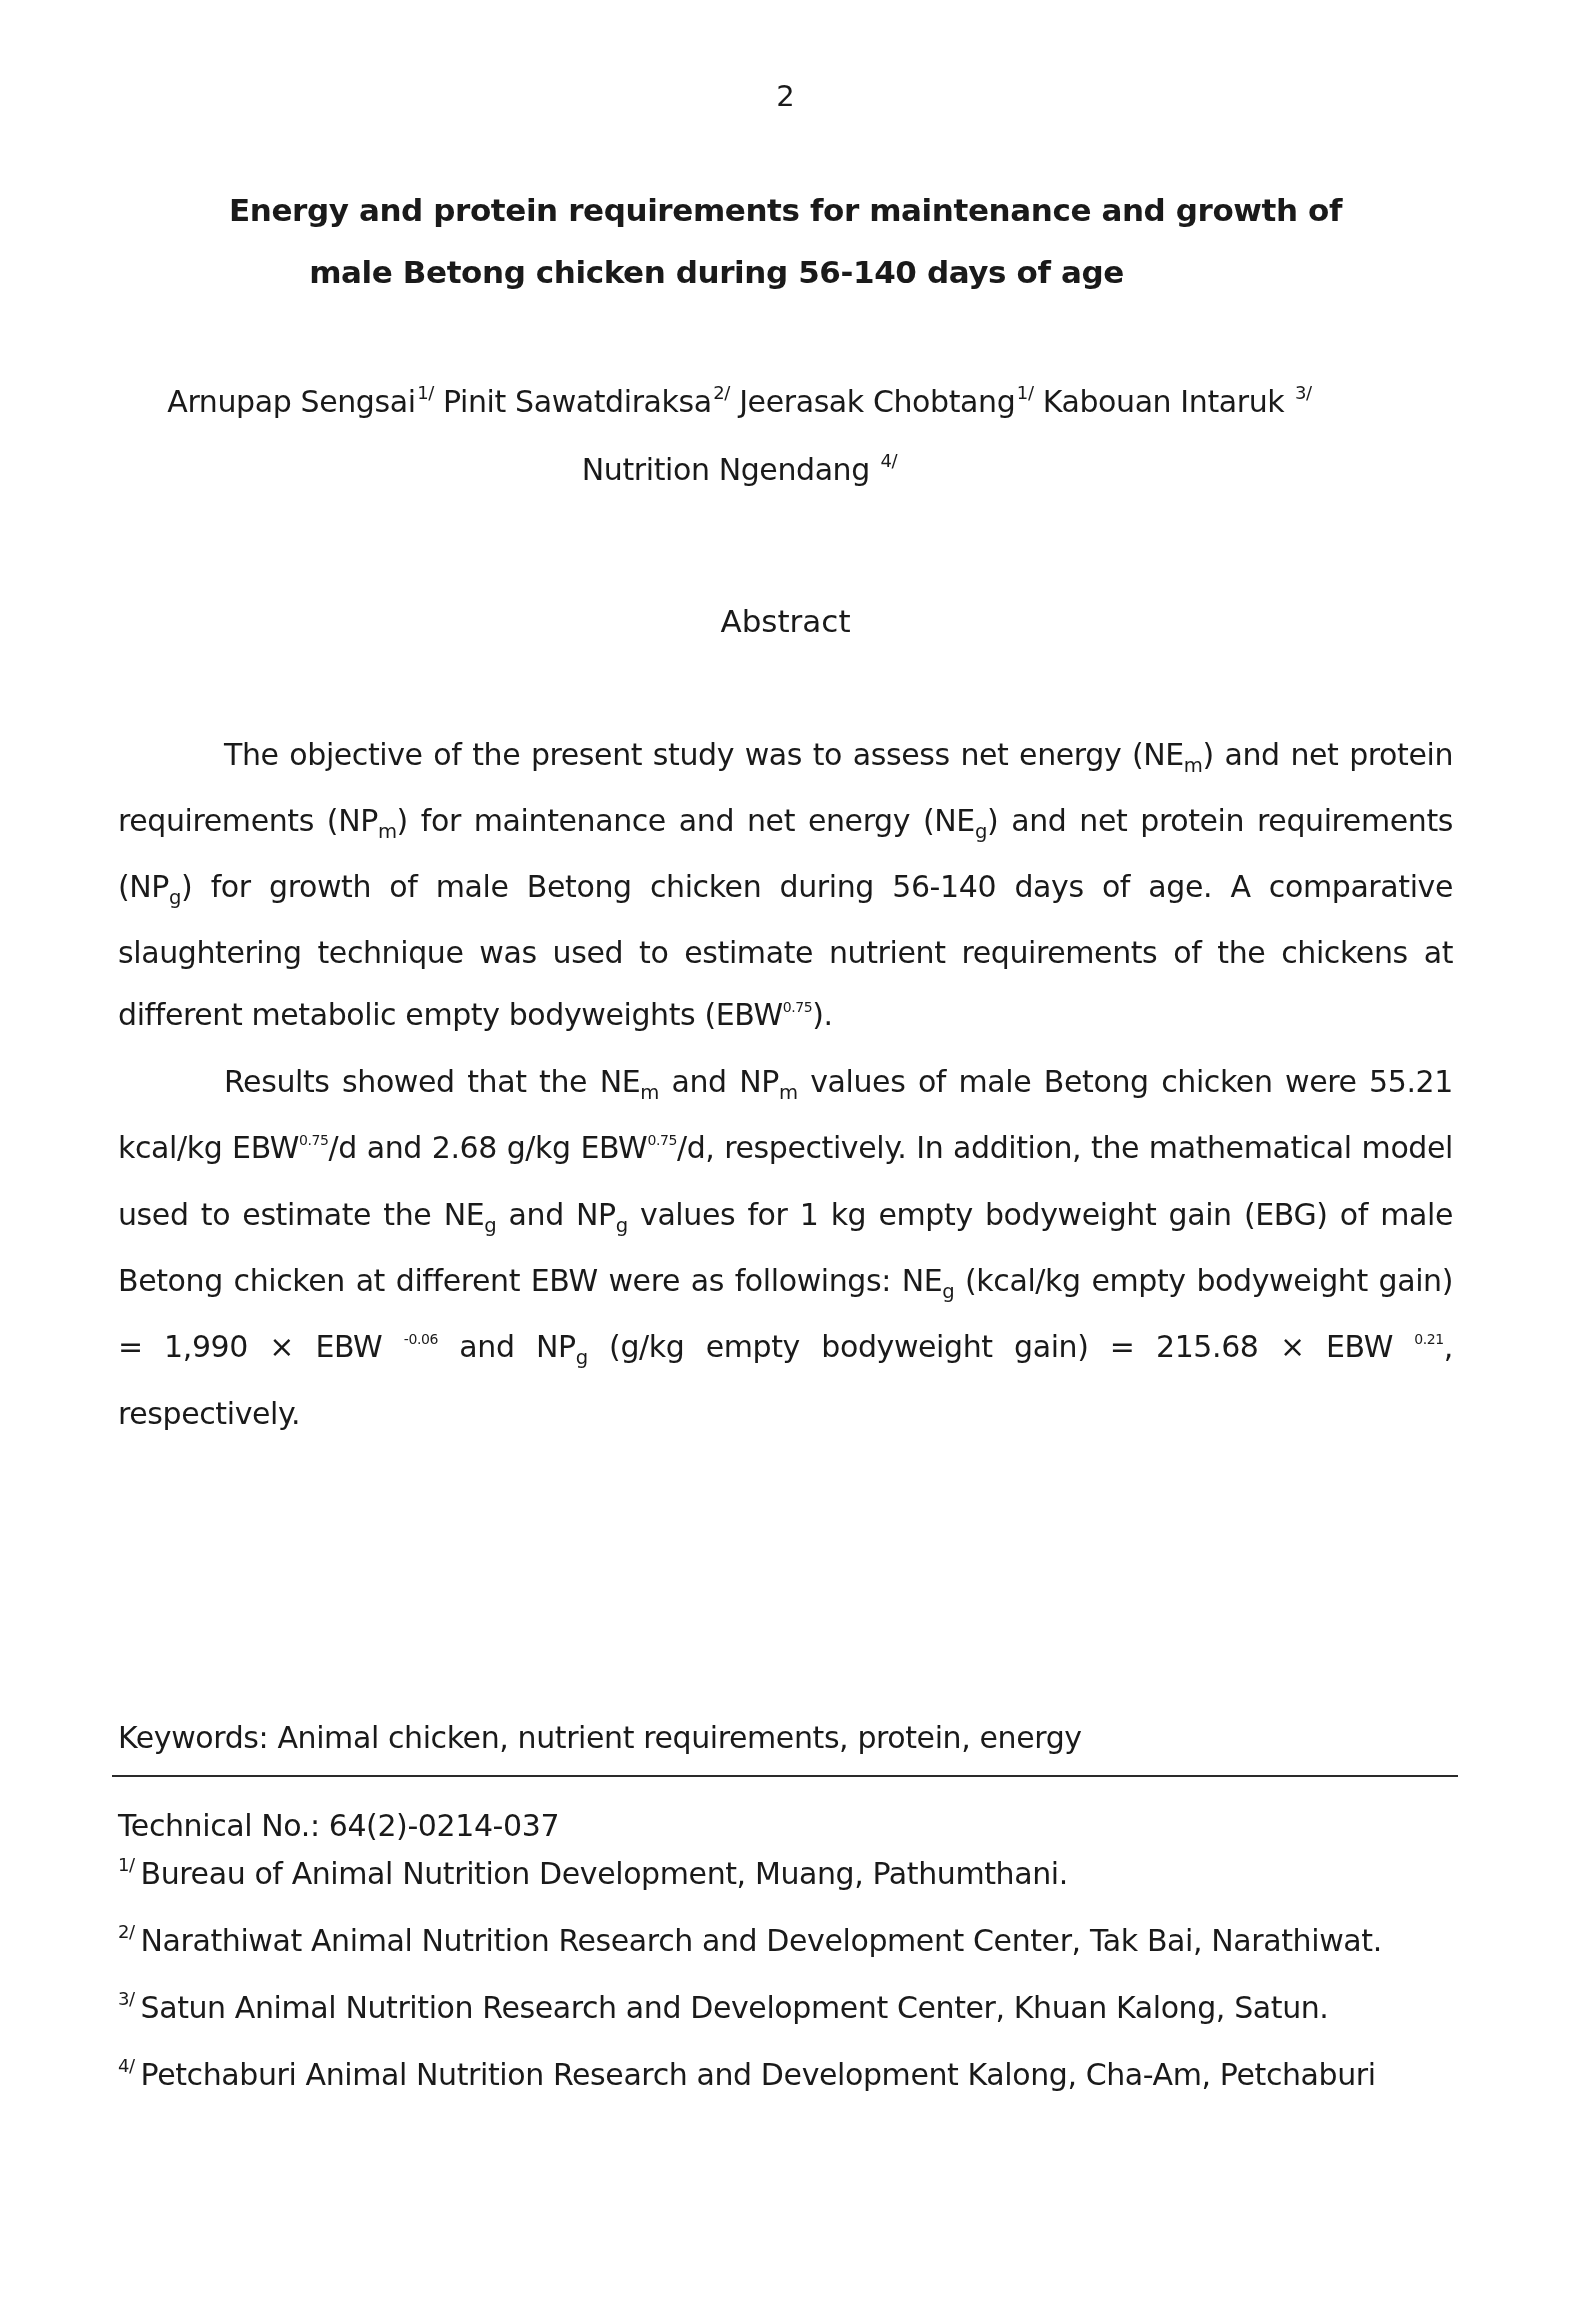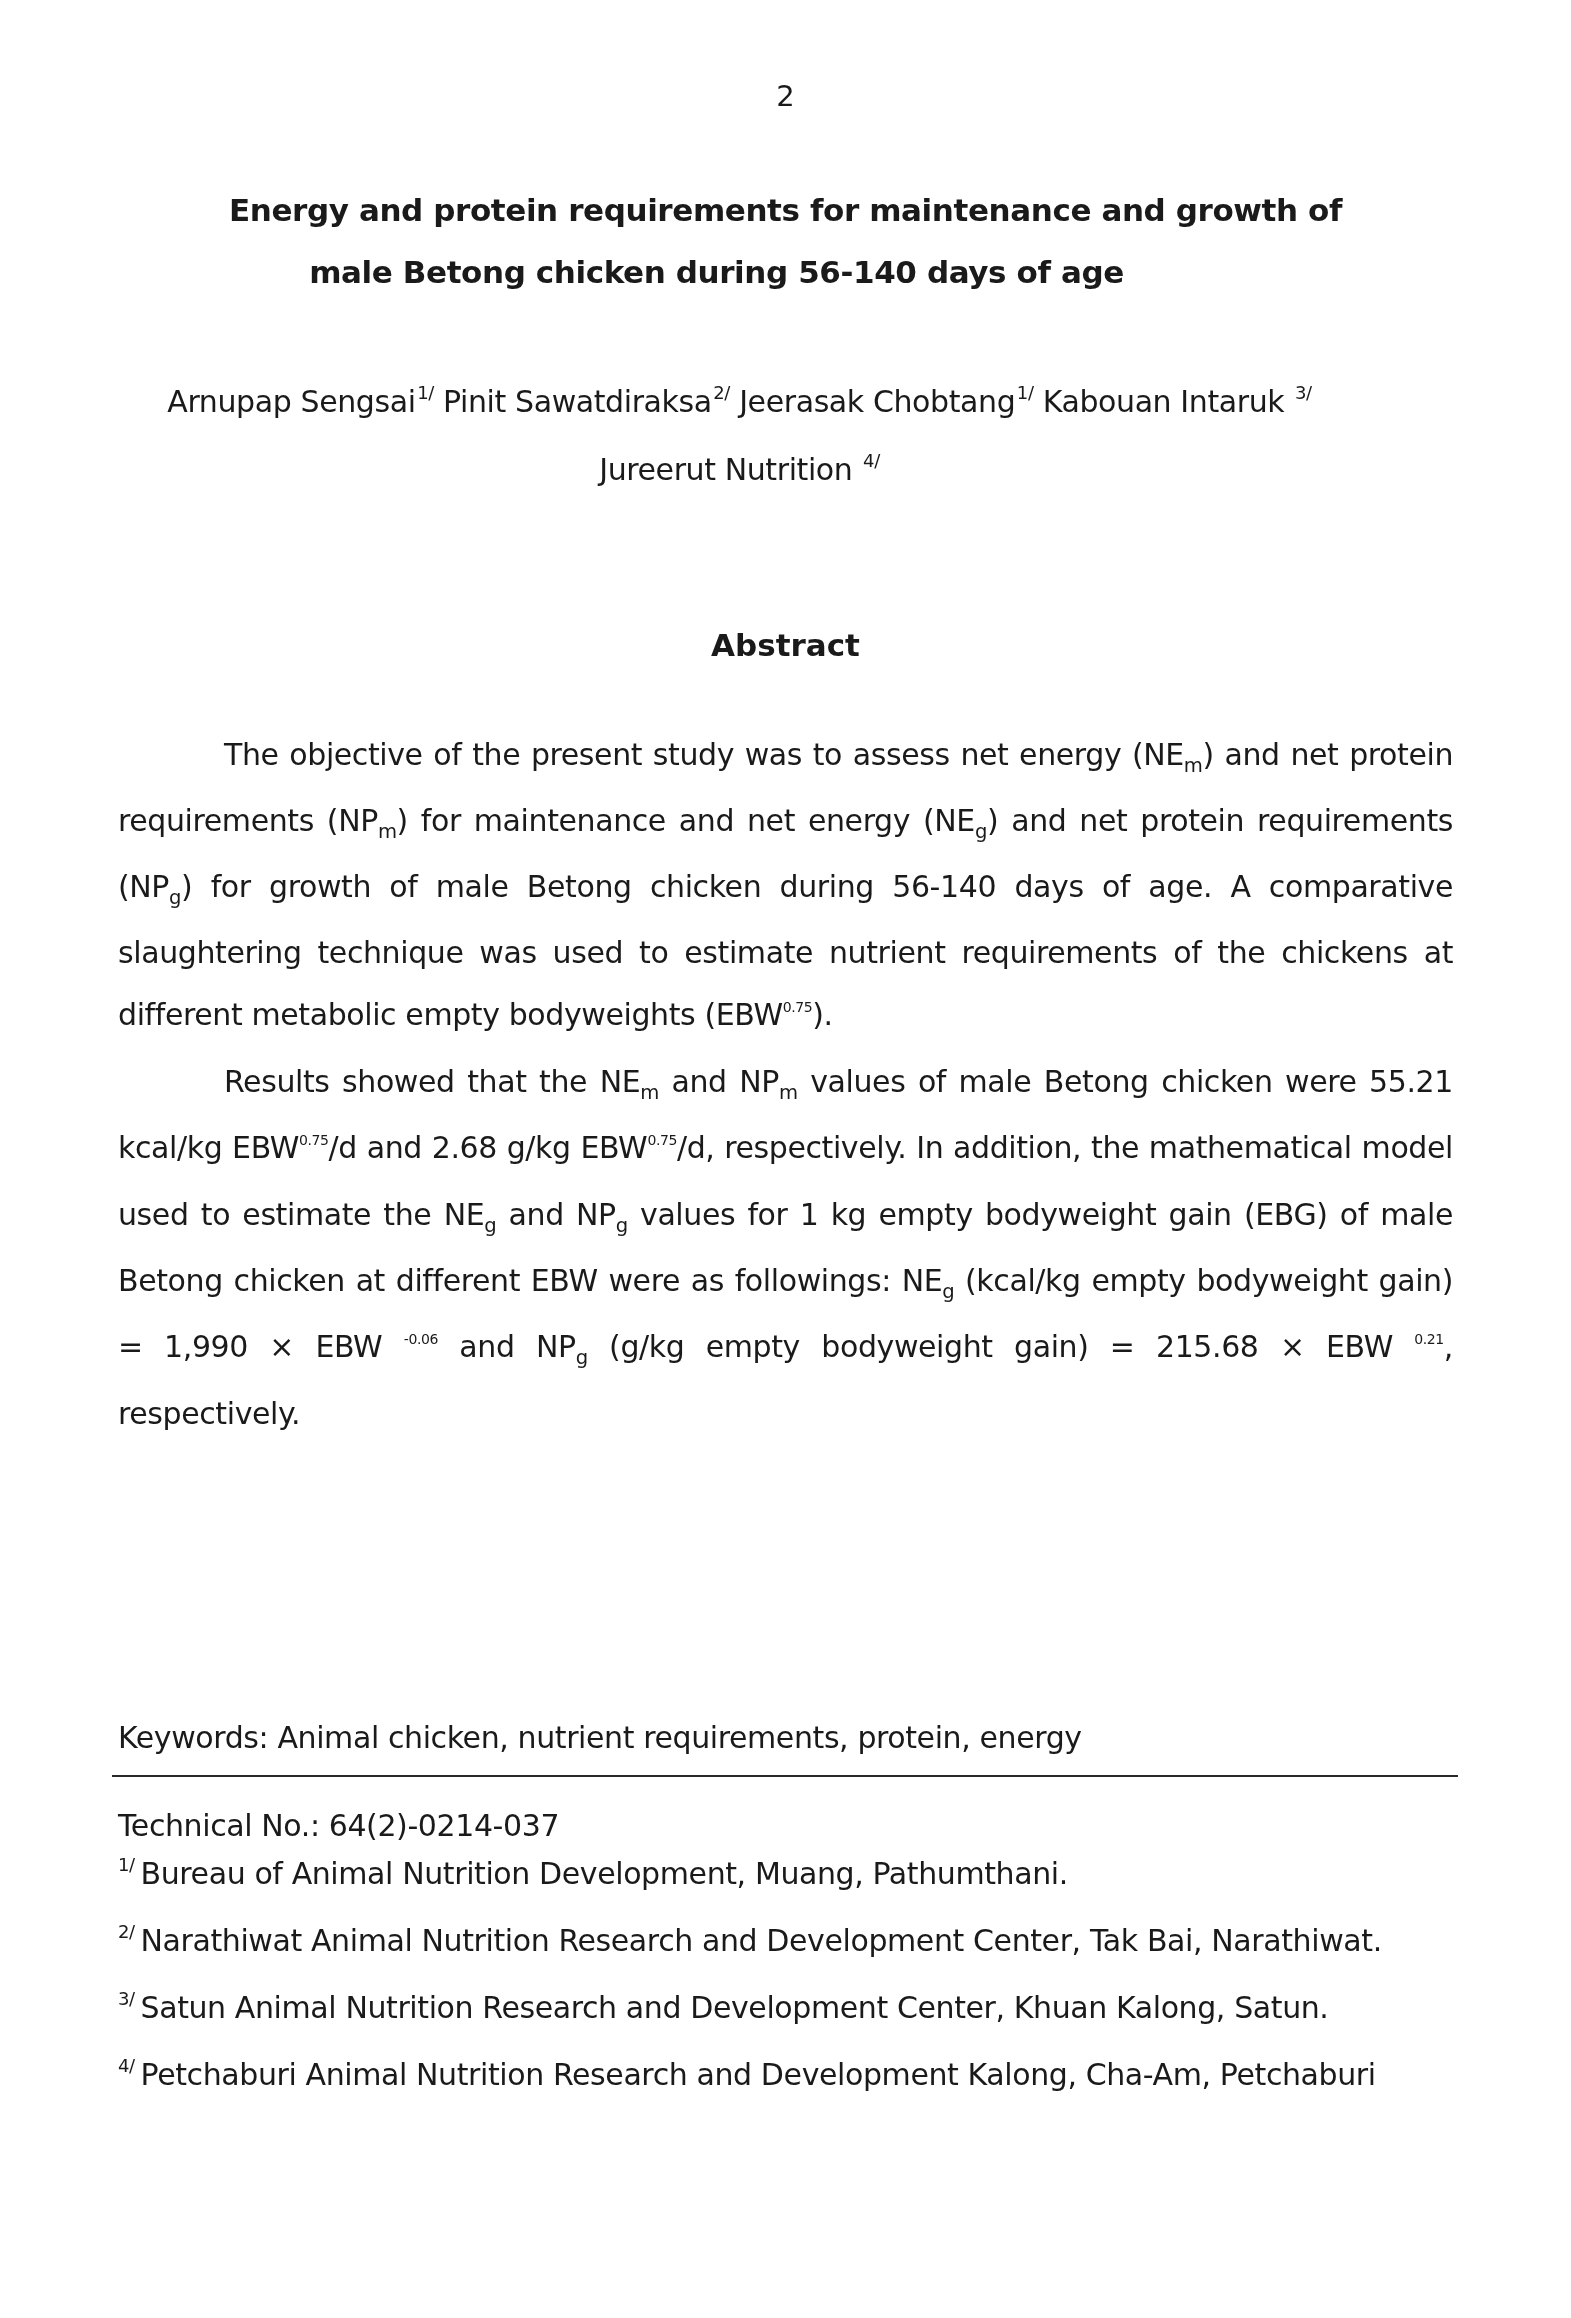--- a/index.html
+++ b/index.html
@@ -61,25 +61,25 @@
       top: -13px;
     }
     sub.sb {
       font-size: 19.6px;
       vertical-align: 0;
       position: relative;
       top: 7.3px;
     }
     .abstract-heading {
       position: absolute;
-      top: 625px;
+      top: 601px;
       left: 0;
       width: 1571px;
       text-align: center;
-      font-weight: bold;
+      font-weight: normal;
       font-size: 31px;
       line-height: 41px;
     }
     .abstract {
       position: absolute;
       left: 118px;
       width: 1335px;
       top: 724px;
       font-size: 30px;
       line-height: 62px;
@@ -133,21 +133,21 @@
   <div class="title l1">Energy and protein requirements for maintenance and growth of</div>
   <div class="title l2">male Betong chicken during 56-140 days of age</div>
 
   <div class="authors l1">
     <span>Arnupap Sengsai</span><sup class="fn">1/</sup>
     <span>Pinit Sawatdiraksa</span><sup class="fn">2/</sup>
     <span>Jeerasak Chobtang</span><sup class="fn">1/</sup>
     <span>Kabouan Intaruk</span> <sup class="fn">3/</sup>
   </div>
   <div class="authors l2">
-    <span>Jureerut Nutrition</span> <sup class="fn">4/</sup>
+    <span>Nutrition Ngendang</span> <sup class="fn">4/</sup>
   </div>
 
   <div class="abstract-heading">Abstract</div>
 
   <div class="abstract">
     <p><span>The objective of the present study was to assess net energy (NE</span><sub class="sb">m</sub><span>) and net protein requirements (NP</span><sub class="sb">m</sub><span>) for maintenance and net energy (NE</span><sub class="sb">g</sub><span>) and net protein requirements (NP</span><sub class="sb">g</sub><span>) for growth of male Betong chicken during 56-140 days of age. A comparative slaughtering technique was used to estimate nutrient requirements of the chickens at different metabolic empty bodyweights (EBW</span><sup class="ex">0.75</sup><span>).</span></p>
     <p><span>Results showed that the NE</span><sub class="sb">m</sub><span> and NP</span><sub class="sb">m</sub><span> values of male Betong chicken were 55.21 kcal/kg EBW</span><sup class="ex">0.75</sup><span>/d and 2.68 g/kg EBW</span><sup class="ex">0.75</sup><span>/d, respectively. In addition, the mathematical model used to estimate the NE</span><sub class="sb">g</sub><span> and NP</span><sub class="sb">g</sub><span> values for 1 kg empty bodyweight gain (EBG) of male Betong chicken at different EBW were as followings: NE</span><sub class="sb">g</sub><span> (kcal/kg empty bodyweight gain) = 1,990 × EBW </span><sup class="ex">-0.06</sup><span> and NP</span><sub class="sb">g</sub><span> (g/kg empty bodyweight gain) = 215.68 × EBW </span><sup class="ex">0.21</sup><span>, respectively.</span></p>
   </div>
 
   <div class="keywords">Keywords: Animal chicken, nutrient requirements, protein, energy</div>

